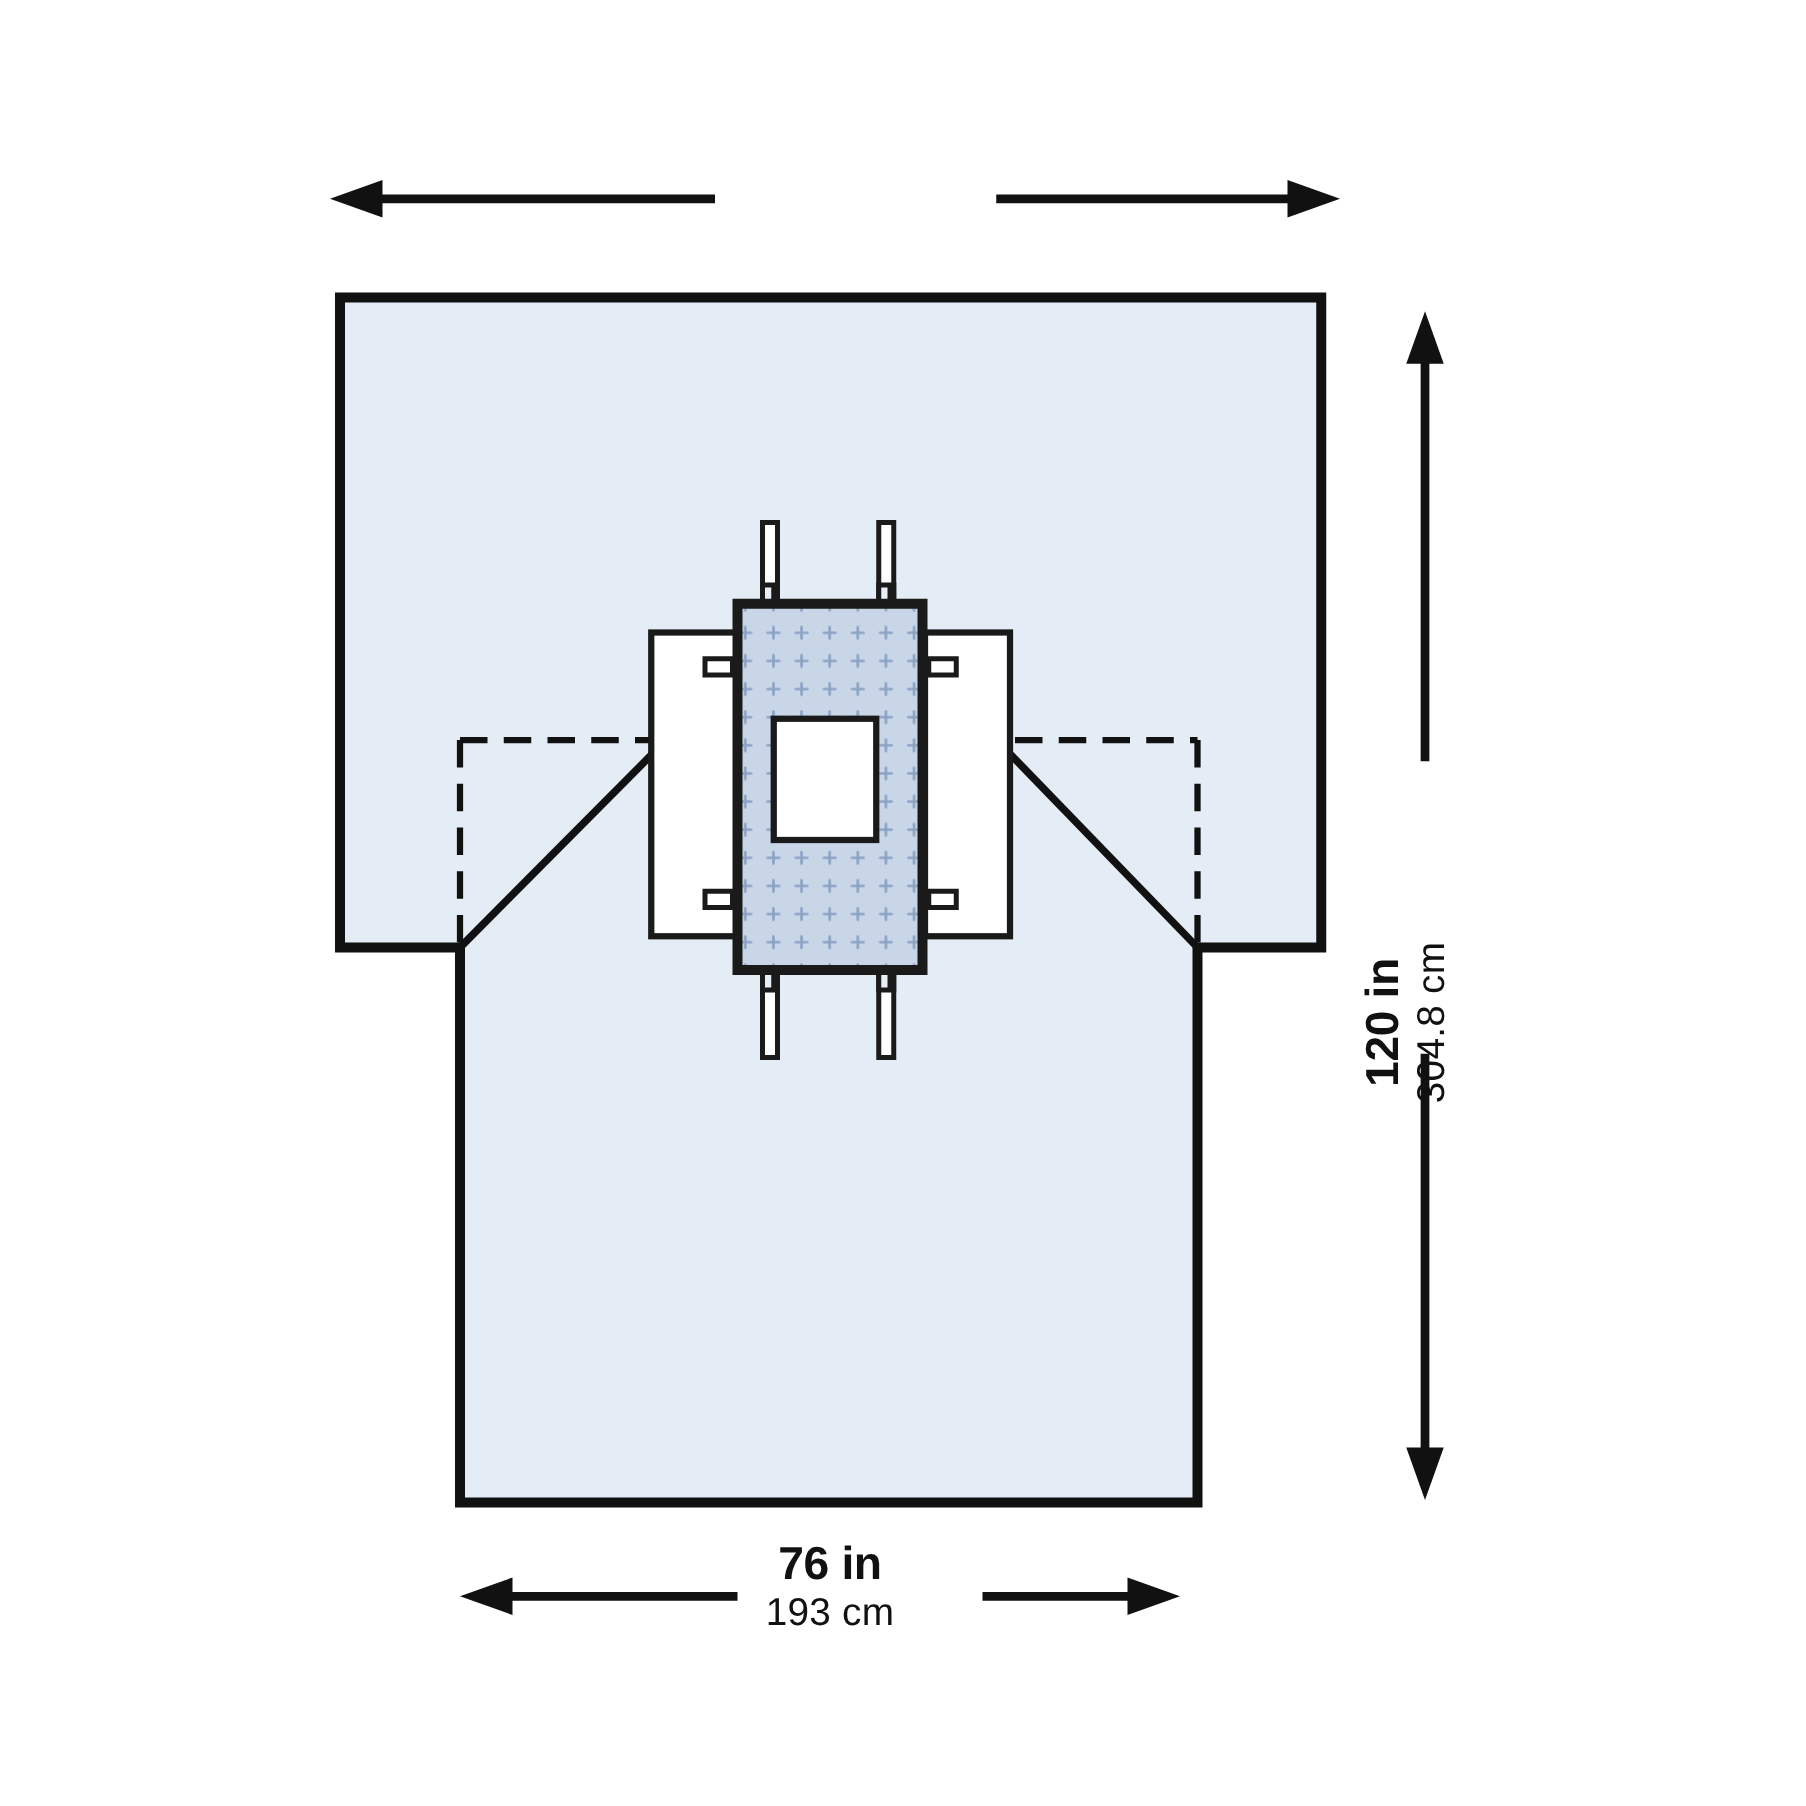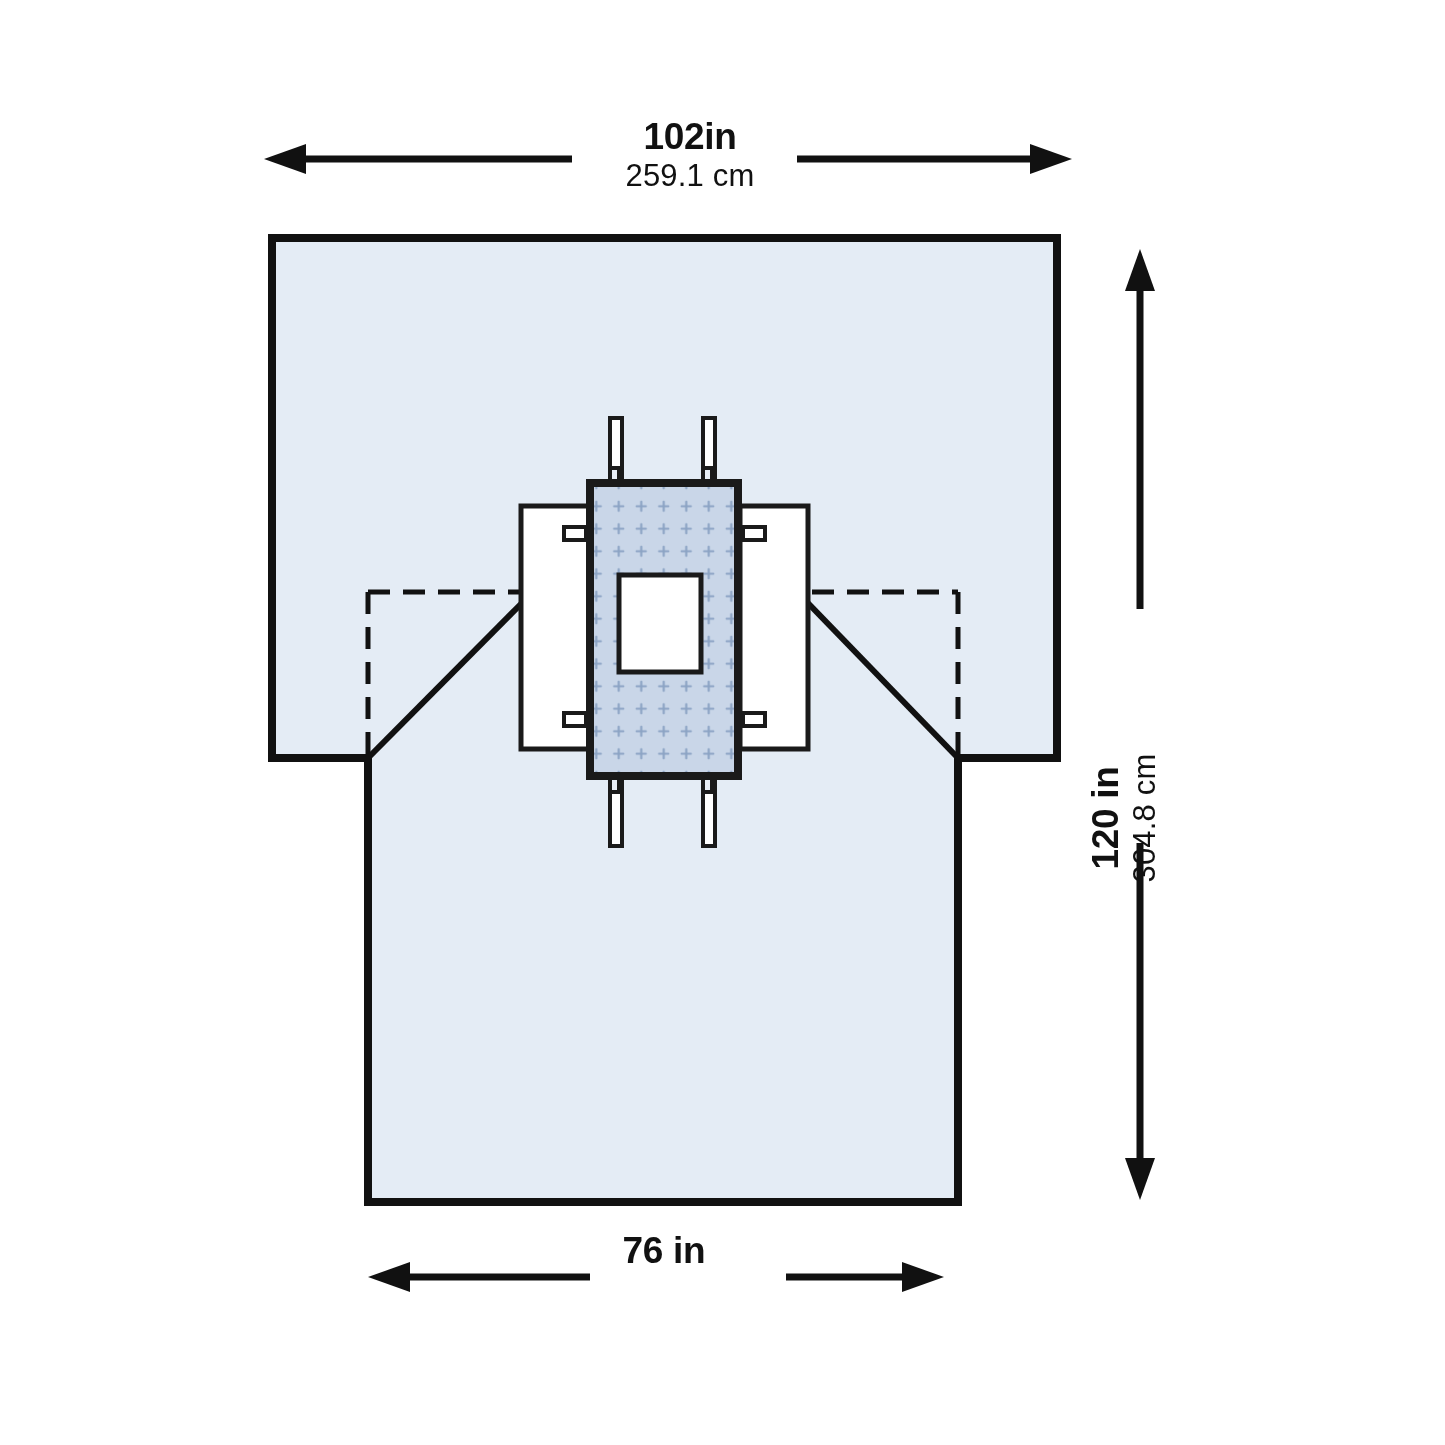--- a/index.html
+++ b/index.html
@@ -142,27 +142,24 @@
     </g>
 
     <g>
       <line x1="1140" y1="281" x2="1140" y2="609" stroke="#111111" stroke-width="7"></line>
       <polygon points="1140,249 1125,291 1155,291" fill="#111111"></polygon>
       <line x1="1140" y1="843" x2="1140" y2="1168" stroke="#111111" stroke-width="7"></line>
       <polygon points="1140,1200 1125,1158 1155,1158" fill="#111111"></polygon>
     </g>
   </svg>
 
-  <div class="dim-label" id="top-dim-label">
-    <div class="dim-primary">102in</div>
-    <div class="dim-secondary tight">259.1 cm</div>
-  </div>
 
   <div class="dim-label" id="bottom-dim-label">
     <div class="dim-primary">76 in</div>
+    <div class="dim-secondary tight">193 cm</div>
   </div>
 
   <div class="dim-label" id="right-dim-label">
     <div class="dim-primary">120 in</div>
     <div class="dim-secondary tight">304.8 cm</div>
   </div>
 
 </div>
 
 </body></html>

